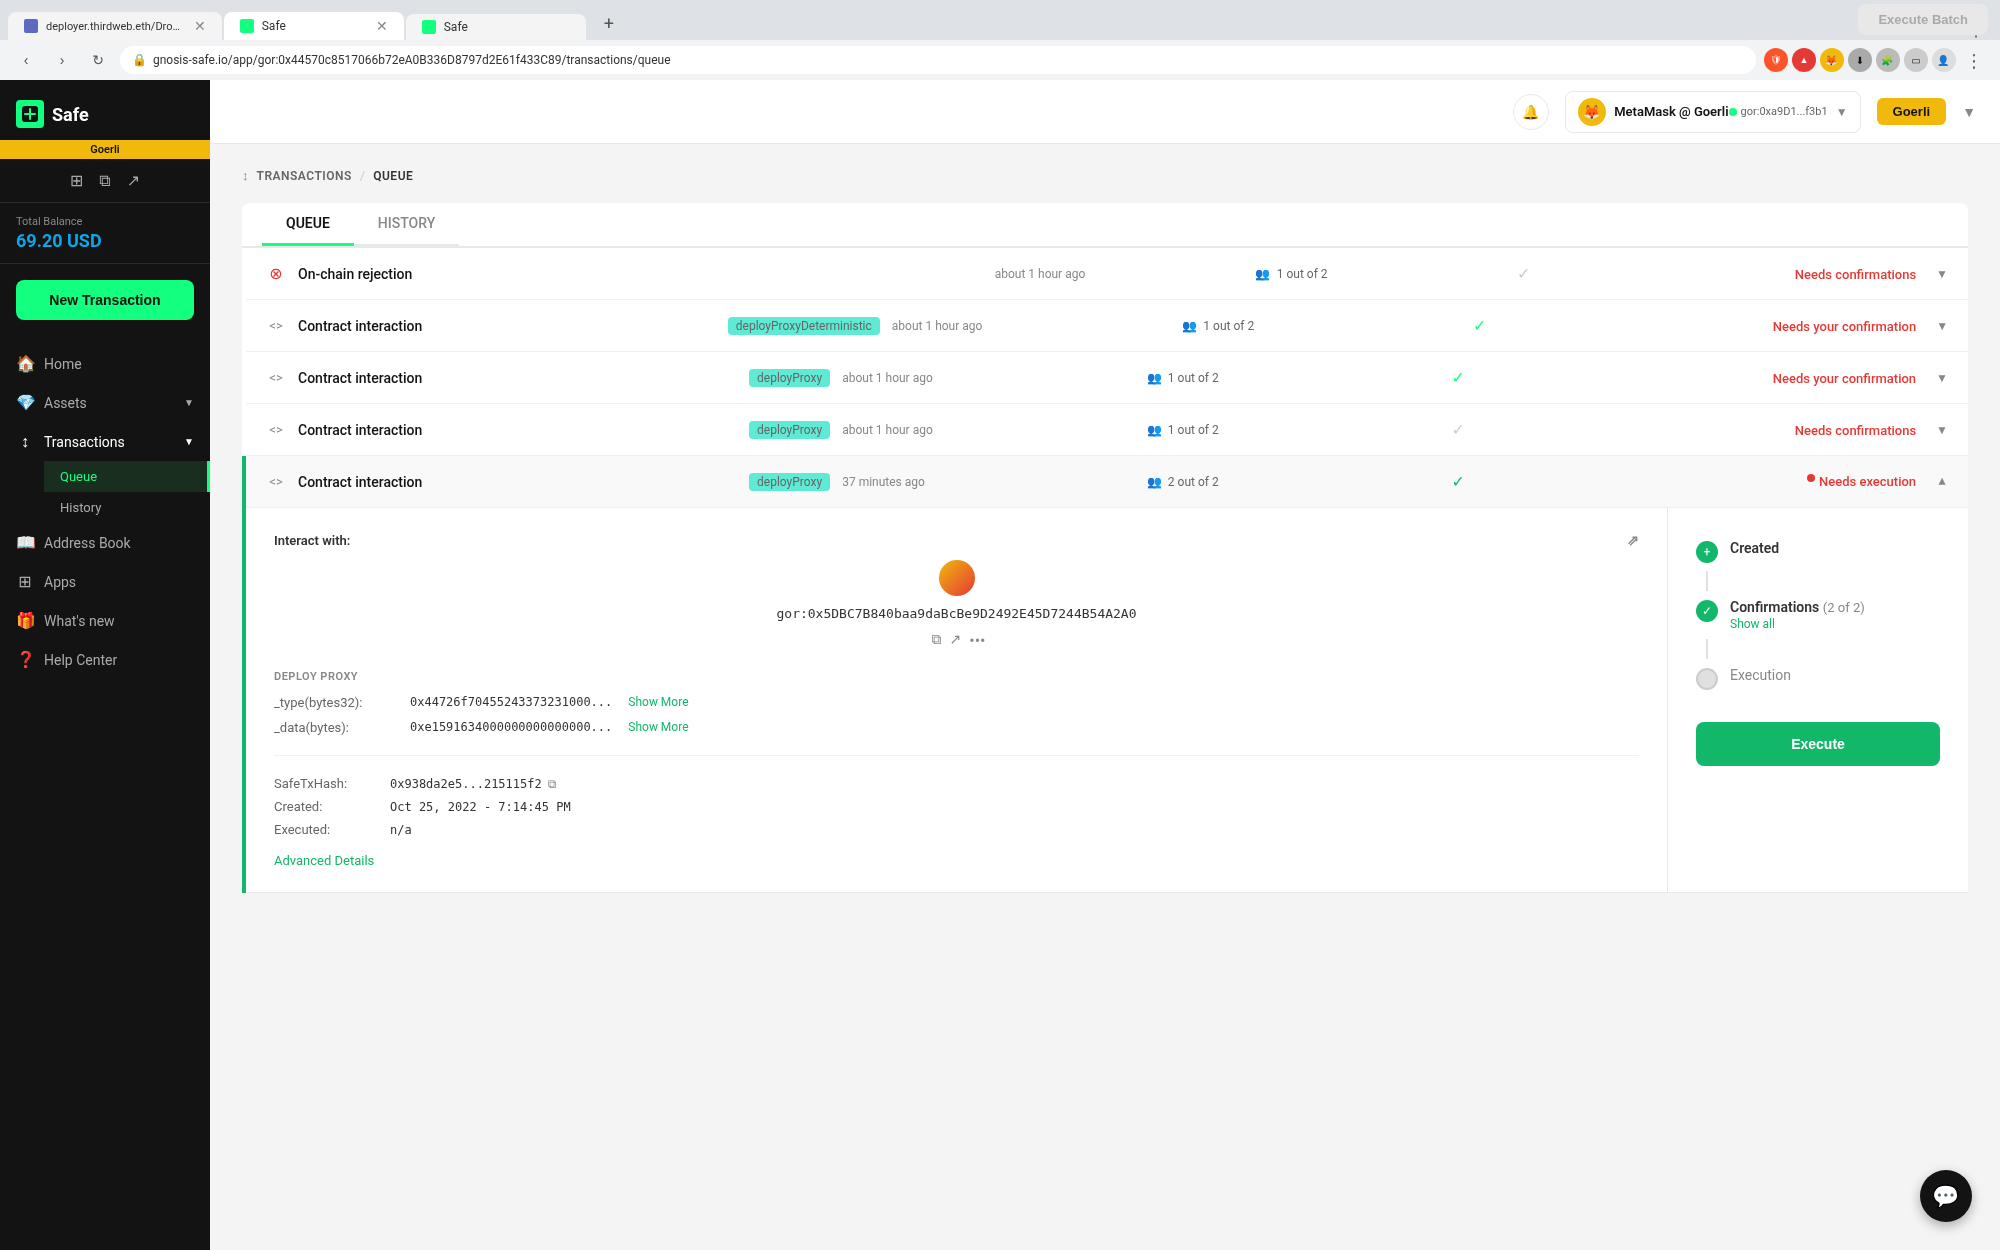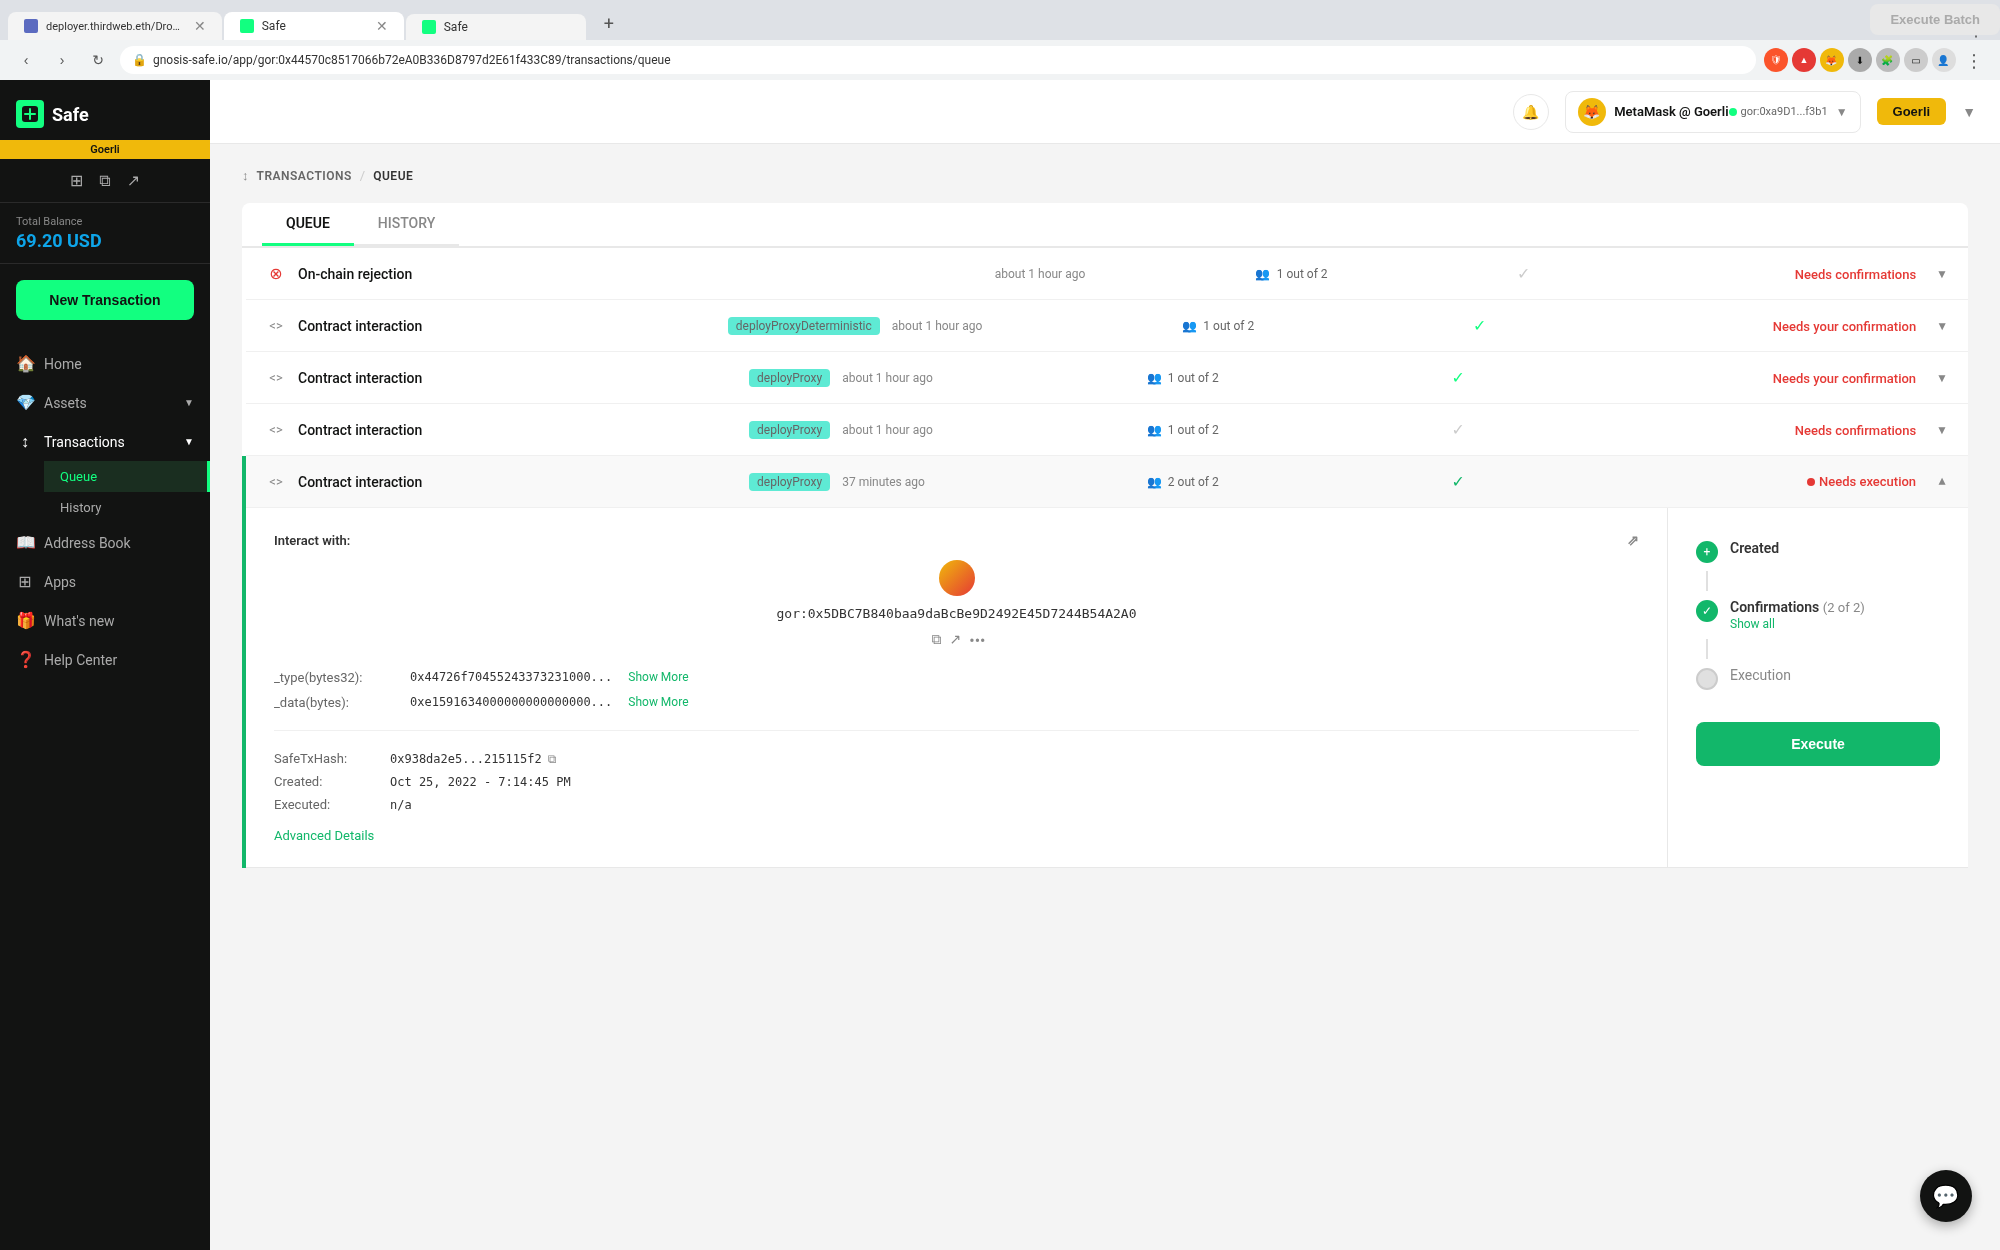--- a/index.html
+++ b/index.html
@@ -67,34 +67,34 @@
     .page-content { padding: 24px 32px; }
     .breadcrumb { display: flex; align-items: center; gap: 8px; margin-bottom: 20px; font-size: 13px; color: #888; }
     .breadcrumb .separator { color: #ccc; }
     .breadcrumb .current { color: #333; font-weight: 500; }
     .breadcrumb .parent { color: #666; }
 
     
     .tabs { display: flex; border-bottom: 2px solid #e8e8e8; margin-bottom: 0; position: relative; }
     .tab { padding: 12px 24px; font-size: 14px; font-weight: 500; color: #888; cursor: pointer; border-bottom: 3px solid transparent; margin-bottom: -2px; }
     .tab.active { color: #121312; border-bottom-color: #12ff80; font-weight: 600; }
-    .execute-batch-btn { position: absolute; right: 0; top: 4px; padding: 8px 20px; background: #e8e8e8; color: #aaa; border: none; border-radius: 8px; font-size: 13px; font-weight: 600; cursor: not-allowed; }
+    .execute-batch-btn { position: absolute; right: 12px; top: 4px; padding: 8px 20px; background: #e8e8e8; color: #aaa; border: none; border-radius: 8px; font-size: 13px; font-weight: 600; cursor: not-allowed; }
     .tx-row { display: flex; align-items: center; padding: 16px 20px; border-bottom: 1px solid #f0f0f0; gap: 12px; cursor: pointer; }
     .tx-row.expanded { background: #f9f9f9; }
     .tx-type-icon { color: #666; font-size: 14px; width: 20px; display: flex; align-items: center; justify-content: center; }
     .tx-rejection-icon { color: #e53935; font-size: 16px; }
     .tx-name { font-size: 14px; font-weight: 500; flex: 1.5; }
     .tx-method { font-size: 12px; color: #666; background: #5eead4; padding: 2px 8px; border-radius: 4px; }
     .tx-time { font-size: 12px; color: #888; flex: 1; }
     .tx-confirmations { display: flex; align-items: center; gap: 6px; flex: 1; font-size: 12px; color: #666; }
     .tx-check { color: #12ff80; font-size: 16px; }
     .tx-check.gray { color: #ccc; }
     .tx-status { flex: 1.5; text-align: right; }
     .status-needs-confirm { color: #e53935; font-size: 13px; font-weight: 500; }
-    .status-needs-exec { color: #e53935; font-size: 13px; font-weight: 500; display: flex; align-items: center; gap: 4px; justify-content: flex-end; }
+    .status-needs-exec { color: #e53935; font-size: 13px; font-weight: 500; display: flex; gap: 4px; justify-content: flex-end; }
     .status-dot { width: 8px; height: 8px; background: #e53935; border-radius: 50%; }
     .tx-chevron { color: #888; font-size: 12px; margin-left: 8px; }
 
     
     .tx-expanded-content { background: #fff; border-bottom: 1px solid #e8e8e8; }
     .tx-expanded-inner { display: flex; gap: 0; }
     .tx-expanded-left { flex: 1; padding: 24px 28px; border-right: 1px solid #e8e8e8; }
     .tx-expanded-right { width: 300px; padding: 24px 28px; }
     .interact-with-label { font-size: 13px; font-weight: 600; color: #333; margin-bottom: 12px; display: flex; align-items: center; justify-content: space-between; }
     .interact-with-addr { display: flex; align-items: center; gap: 10px; margin-bottom: 20px; flex-direction: column; }
@@ -410,20 +410,21 @@
                   <div class="addr-avatar" style="background:linear-gradient(135deg,#f0b90b,#e53935);"></div>
                   <span class="addr-text">gor:0x5DBC7B840baa9daBcBe9D2492E45D7244B54A2A0</span>
                   <div class="addr-actions">
                     <span class="addr-action-btn">⧉</span>
                     <span class="addr-action-btn">↗</span>
                     <span class="more-btn">•••</span>
                   </div>
                 </div>
 
                 <div class="deploy-proxy-section">
+                  <div class="deploy-proxy-title">DEPLOY PROXY</div>
                   <div class="deploy-row">
                     <span class="deploy-row-label">_type(bytes32):</span>
                     <span class="deploy-row-value">0x44726f70455243373231000...</span>
                     <a class="show-more-link" href="#">Show More</a>
                   </div>
                   <div class="deploy-row">
                     <span class="deploy-row-label">_data(bytes):</span>
                     <span class="deploy-row-value">0xe1591634000000000000000...</span>
                     <a class="show-more-link" href="#">Show More</a>
                   </div>

